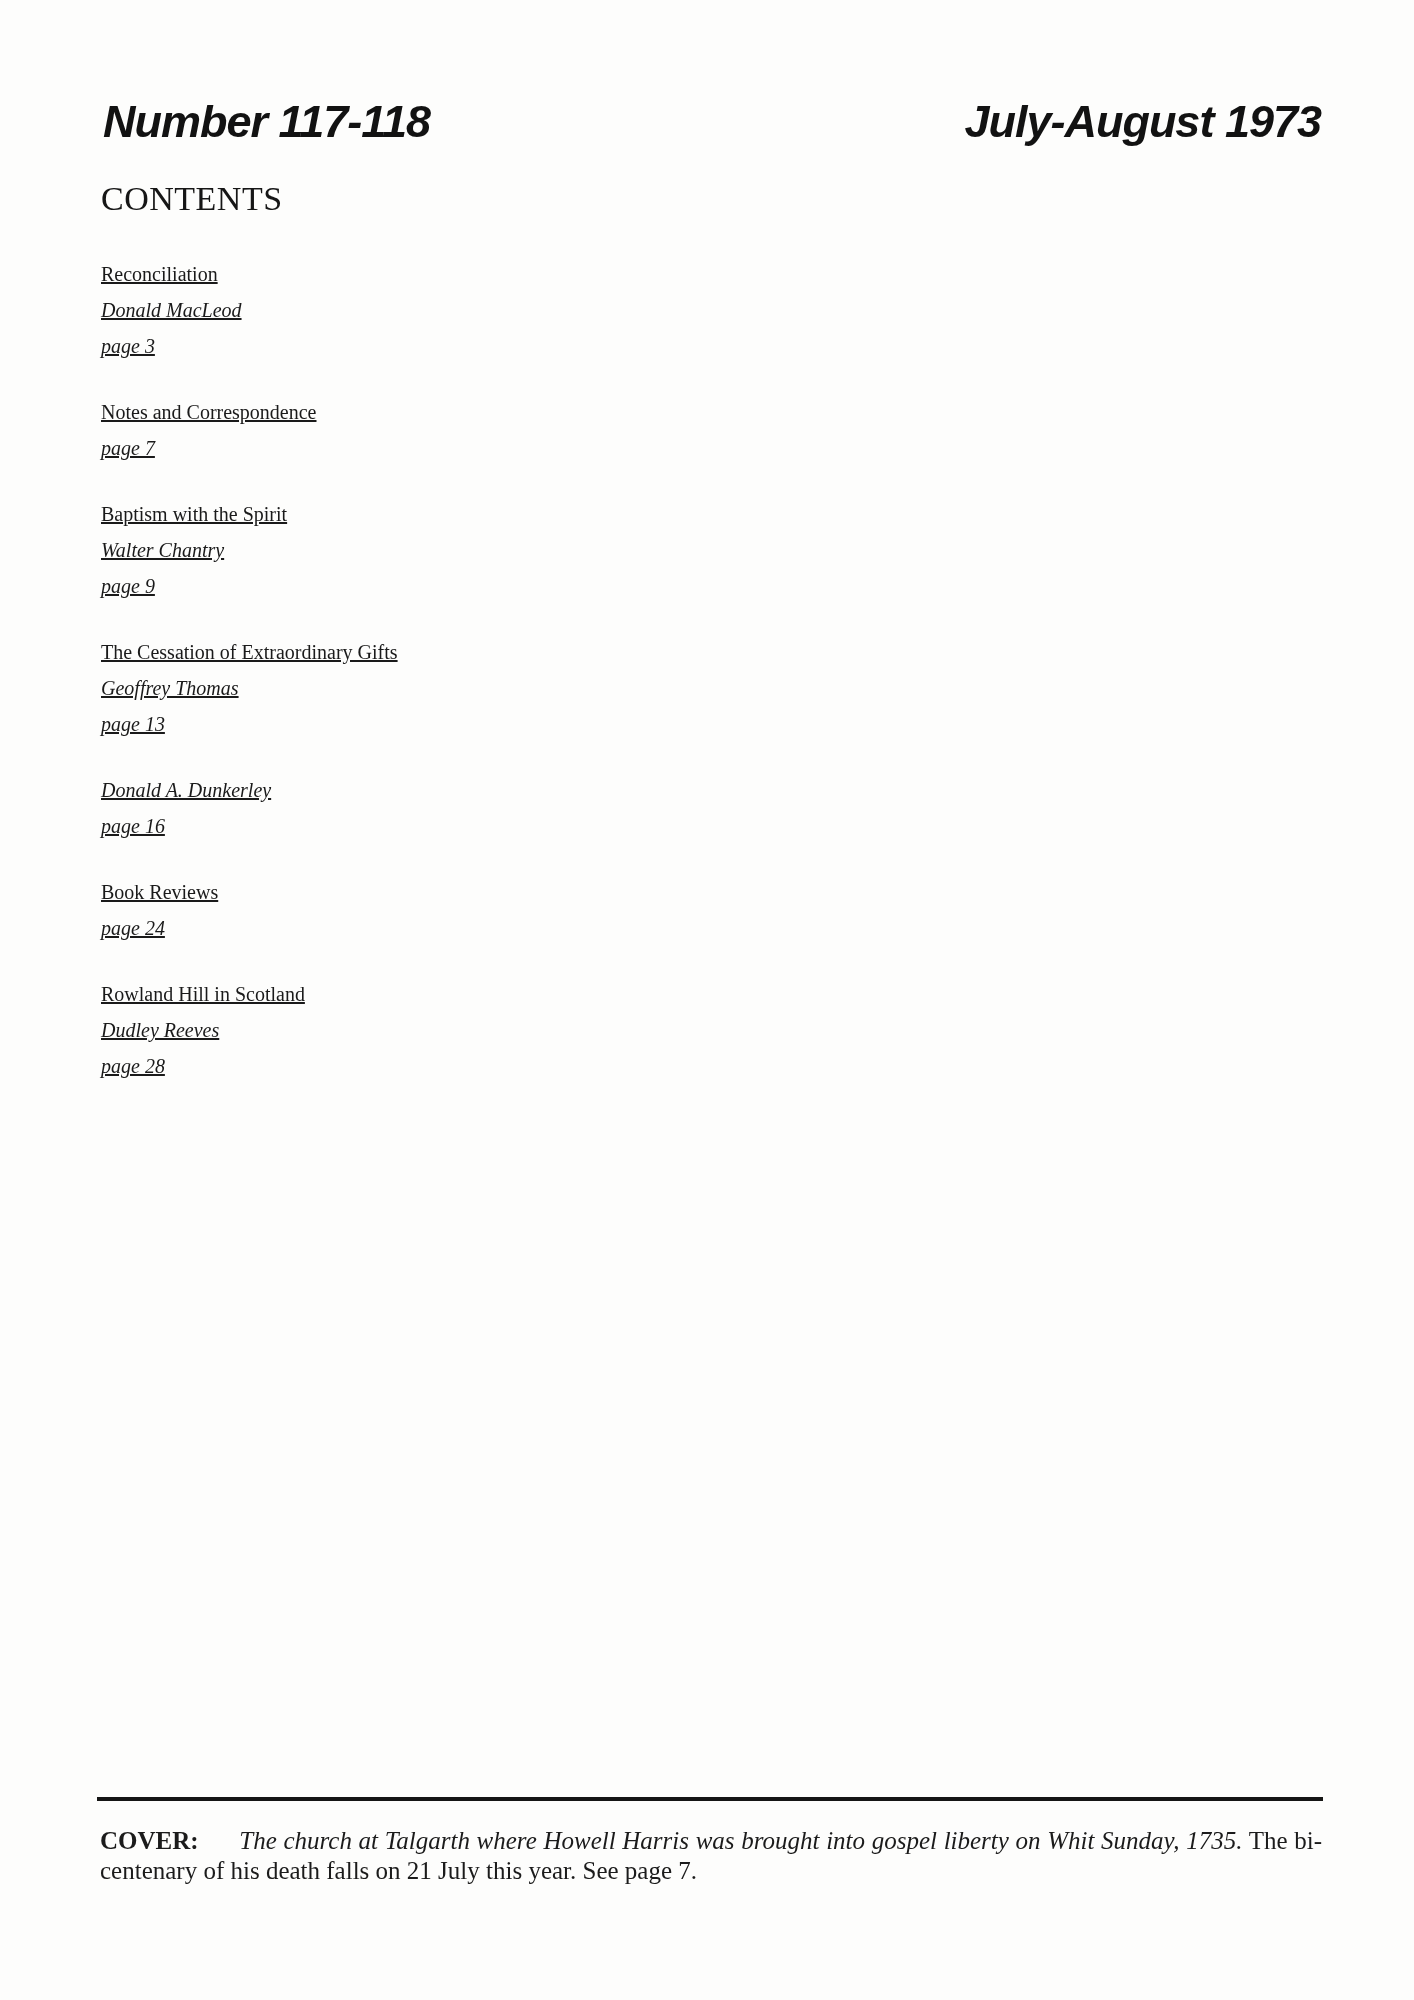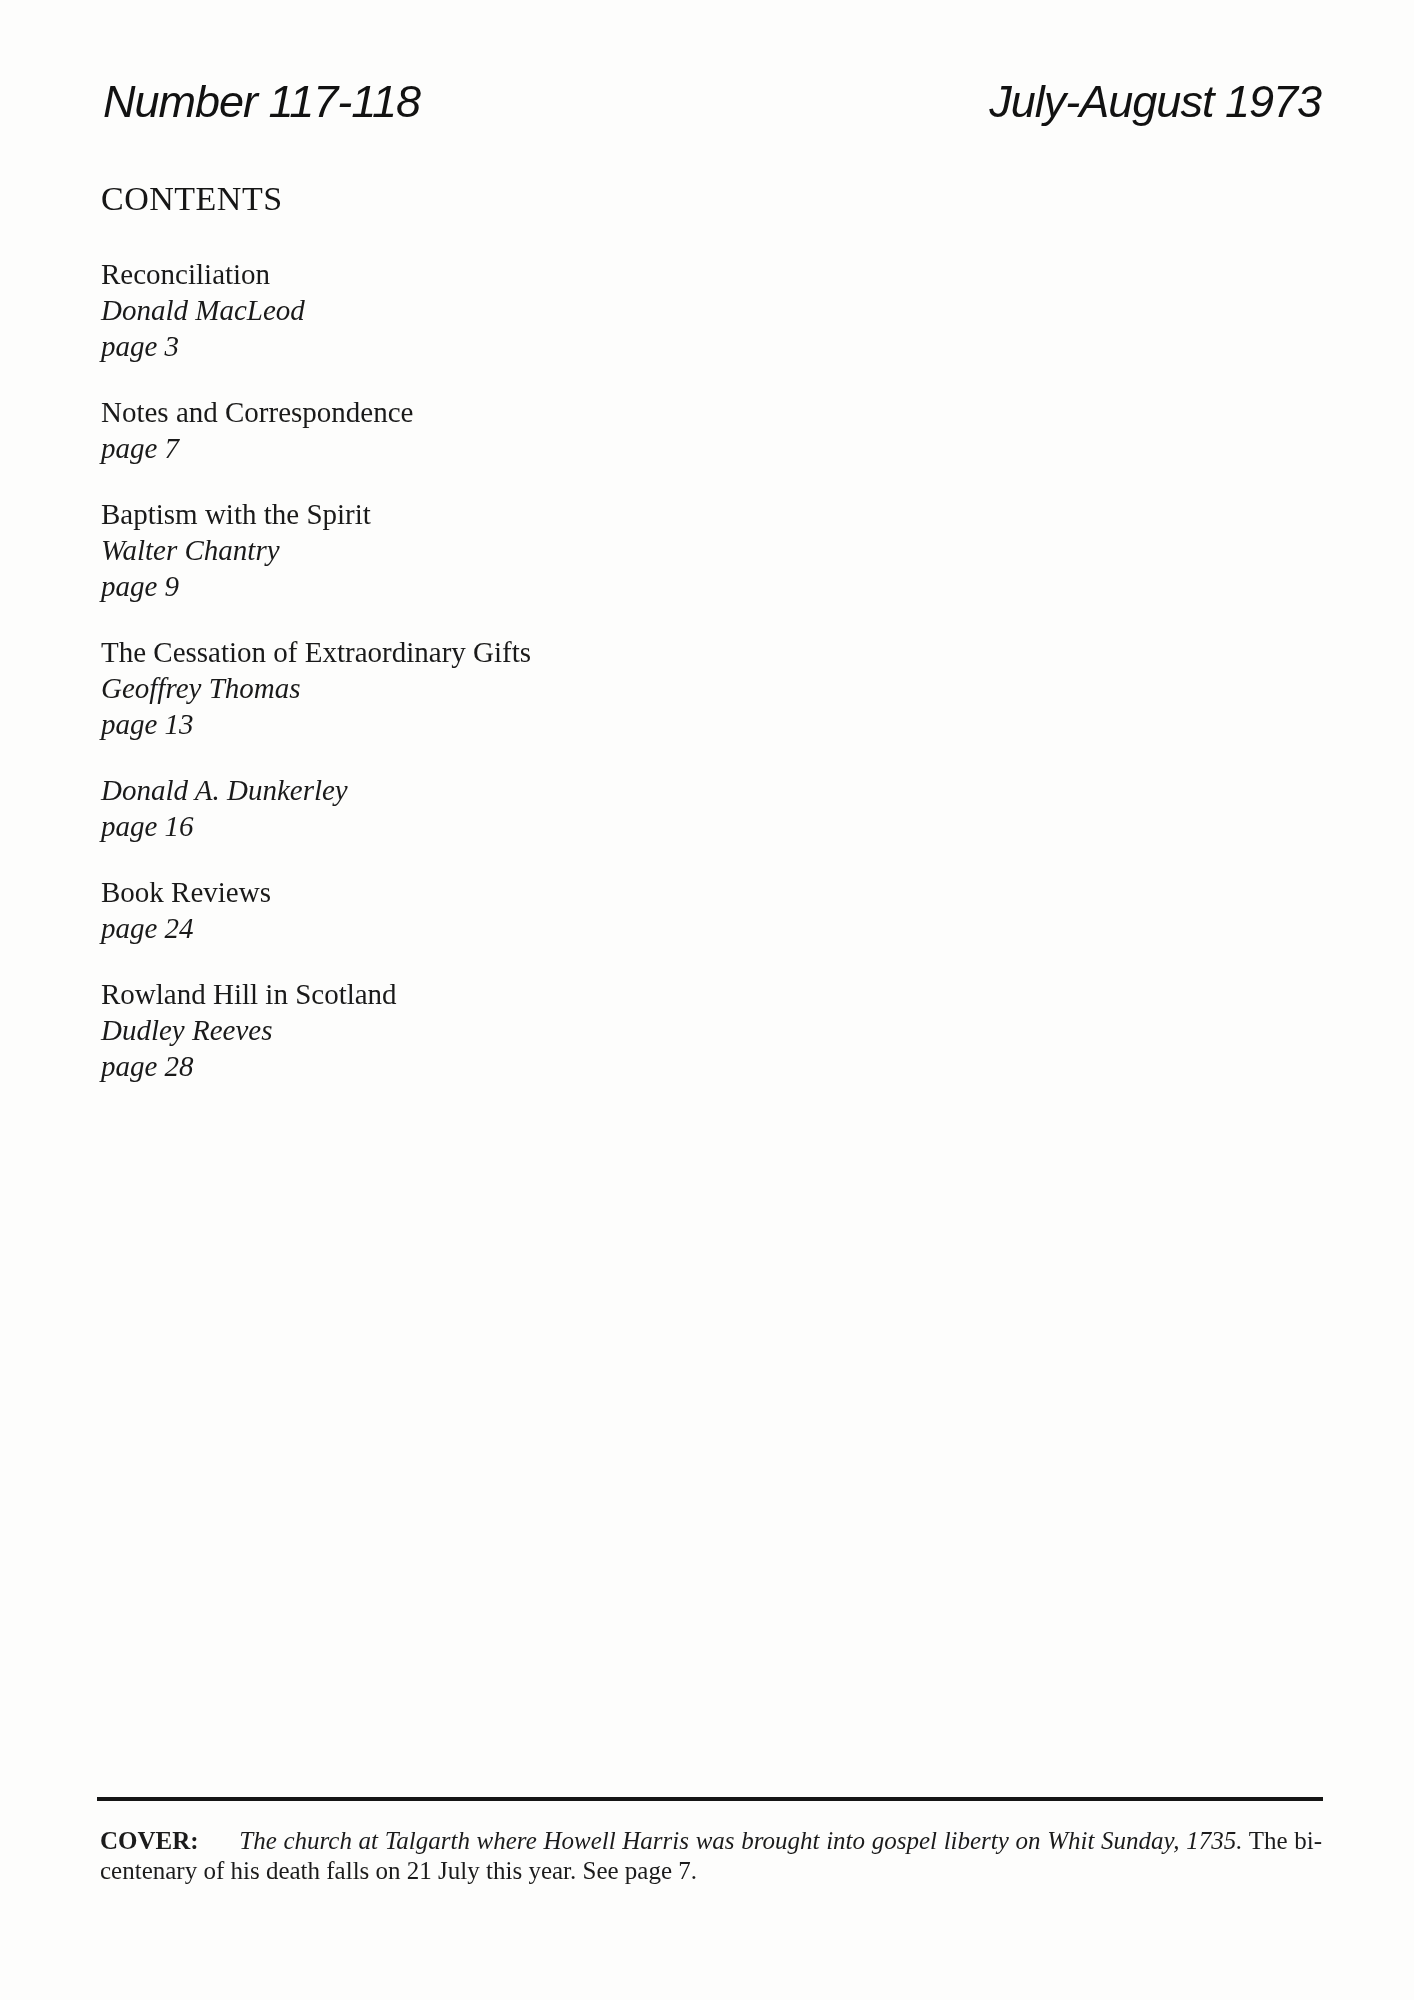--- a/index.html
+++ b/index.html
@@ -14,28 +14,28 @@
     margin: 0 auto;
     background: #fdfdfc;
     color: #1a1a1a;
     overflow: hidden;
     font-family: "Liberation Serif", serif;
   }
 
   
   .masthead {
     position: absolute;
-    top: 76px;
+    top: 96px;
     left: 103px;
     width: 1218px;
     display: flex;
     justify-content: space-between;
     align-items: baseline;
     font-family: "Liberation Sans", sans-serif;
-    font-weight: normal;
+    font-weight: bold;
     font-style: italic;
     font-size: 45px;
     letter-spacing: -1px;
     color: #121212;
     white-space: nowrap;
   }
 
   
   .contents-heading {
     position: absolute;
@@ -46,22 +46,23 @@
     letter-spacing: 0.5px;
     color: #161616;
   }
 
   
   .toc {
     position: absolute;
     top: 256px;
     left: 101px;
     width: 1230px;
-    font-size: 29px;
+    font-size: 20px;
     line-height: 36px;
+    text-decoration: underline;
   }
   .toc-entry { margin-bottom: 30px; }
   .toc-title { font-style: normal; }
   .toc-author, .toc-page { font-style: italic; }
 
   
   .footer-rule {
     position: absolute;
     top: 1797px;
     left: 97px;

